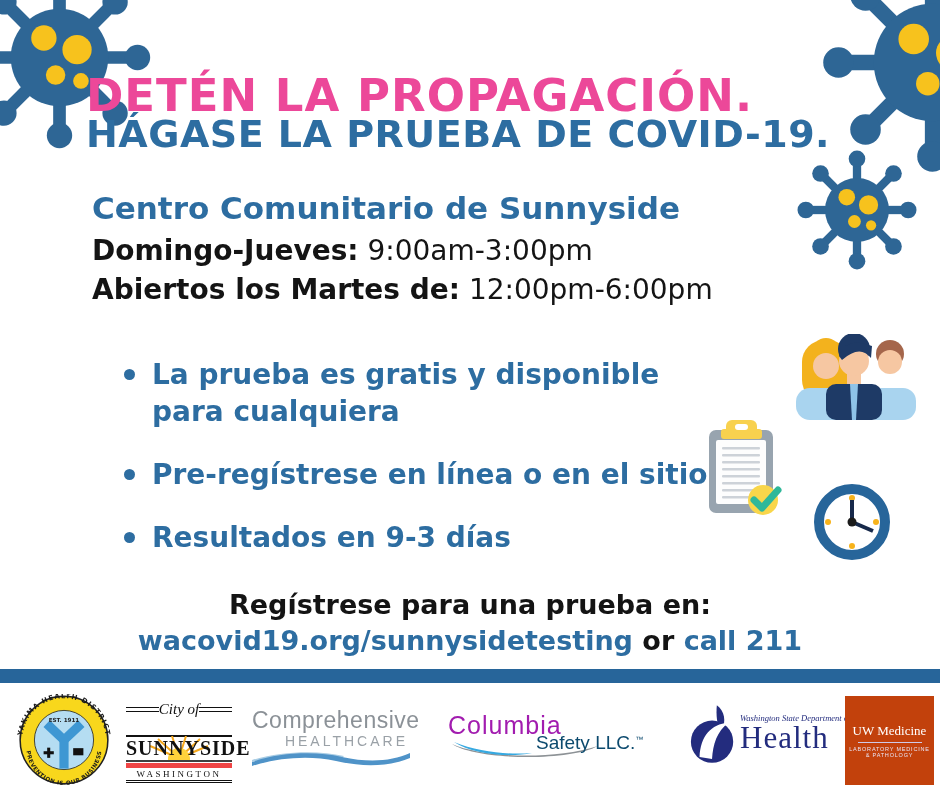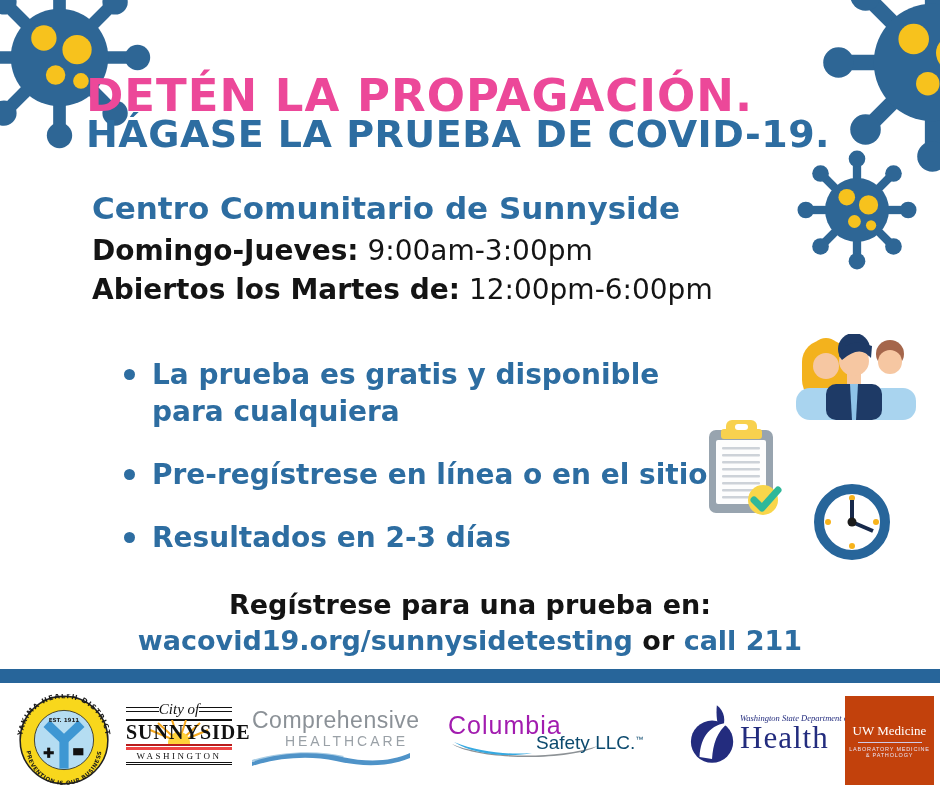--- a/index.html
+++ b/index.html
@@ -53,25 +53,25 @@
   
   .abs { position:absolute; }
 
   
   .logo { position:absolute; }
   
   .sunnyside { left:126px; top:701px; width:106px; font-family:"Liberation Serif",serif; color:#111; }
   .ss-top { display:flex; align-items:center; }
   .ss-rule { flex:1; height:5px; border-top:1px solid #111; border-bottom:1px solid #111; }
   .ss-cityof { font-style:italic; font-size:15px; font-family:"Liberation Serif",serif; }
-  .ss-mid { position:relative; text-align:right; border-top:2px solid #111; border-bottom:2px solid #b91c1c; margin-top:1px; }
+  .ss-mid { position:relative; text-align:right; border-top:2px solid #111; border-bottom:2px solid #404040; margin-top:17px; }
   .ss-sun { position:absolute; left:50%; bottom:0; transform:translateX(-50%); z-index:0; }
   .ss-name { position:relative; z-index:1; font-size:20px; font-weight:700; letter-spacing:1px; }
   .ss-state { text-align:center; font-size:9px; letter-spacing:2.5px; padding:1px 0;
-              border-top:3px solid #ef4444; border-bottom:3px double #111; margin-top:1px; }
+              border-top:5px solid #ef4444; border-bottom:3px double #111; margin-top:1px; }
 
   
   .comprehensive { left:252px; top:707px; width:160px; font-family:"Liberation Sans",sans-serif; }
   .comp-name { font-size:23px; color:#8B9197; letter-spacing:.5px; }
   .comp-sub { font-size:14px; letter-spacing:3px; color:#9AA1A7; text-align:right; padding-right:4px; margin-top:-1px; }
 
   
   .columbia { left:448px; top:711px; width:214px; height:55px; font-family:"Liberation Sans",sans-serif; }
   .col-name { position:absolute; left:0; top:0; font-size:25px; color:#a21caf; letter-spacing:1px; }
   .col-swoosh { position:absolute; left:2px; top:27px; }
@@ -158,21 +158,21 @@
 
   <ul class="bullets">
     <li>
       <span class="ln">La prueba es gratis y disponible</span>
       <span class="ln">para cualquiera</span>
     </li>
     <li>
       <span class="ln">Pre-regístrese en línea o en el sitio</span>
     </li>
     <li>
-      <span class="ln">Resultados en 2-3 días</span>
+      <span class="ln">Resultados en 9-3 días</span>
     </li>
   </ul>
 
   <svg class="abs" style="left:790px;top:334px" width="128" height="86" viewBox="0 0 128 86">
     <rect x="12" y="6" width="48" height="62" rx="22" fill="#F3B21D"></rect>
     <circle cx="36" cy="18" r="14" fill="#F3B21D"></circle>
     <circle cx="36" cy="32" r="13" fill="#F6C7A2"></circle>
     <rect x="6" y="54" width="60" height="32" rx="14" fill="#A9D4EF"></rect>
     <circle cx="100" cy="20" r="14" fill="#A5664B"></circle>
     <circle cx="100" cy="28" r="12" fill="#F6C7A2"></circle>

